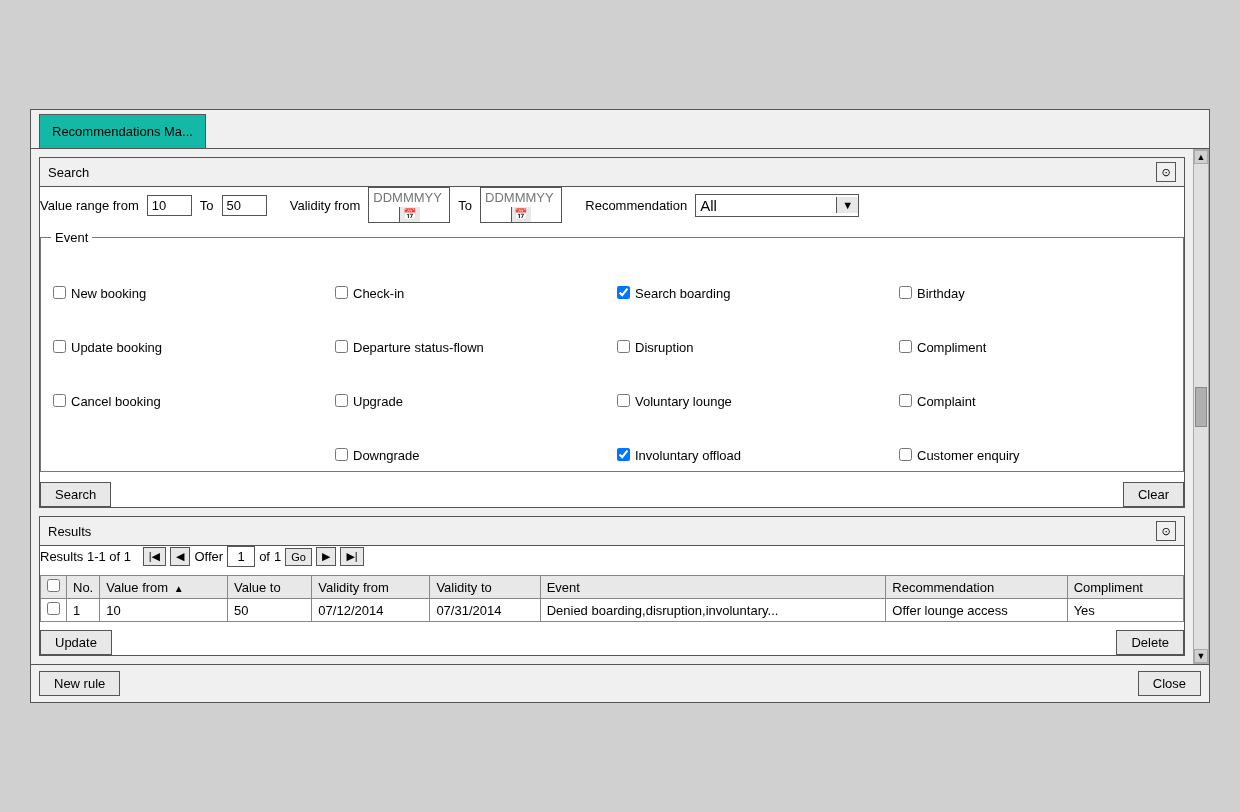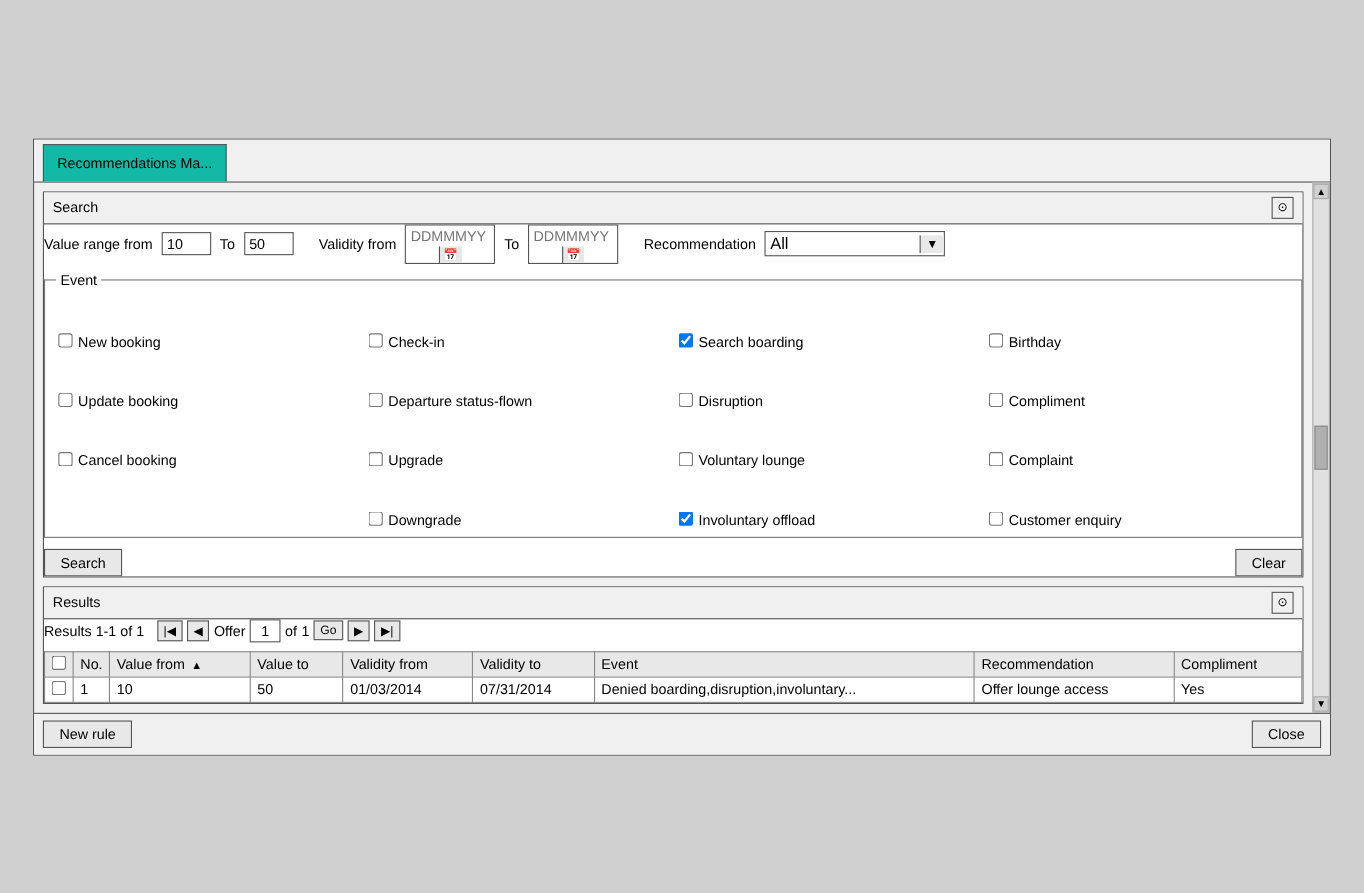--- a/index.html
+++ b/index.html
@@ -460,29 +460,37 @@
               </tr>
             </thead>
             <tbody>
               <tr>
                 <td class="col-cb">
                   <input type="checkbox" style="">
                 </td>
                 <td class="col-no">1</td>
                 <td>10</td>
                 <td>50</td>
-                <td>01/03/2014</td>
+                <td>07/12/2014</td>
                 <td>07/31/2014</td>
                 <td>Denied boarding,disruption,involuntary...</td>
                 <td>Offer lounge access</td>
                 <td>Yes</td>
               </tr>
             </tbody>
           </table>
 
+          <div class="results-actions">
+            <button class="btn">
+              <span>Update</span>
+            </button>
+            <button class="btn">
+              <span>Delete</span>
+            </button>
+          </div>
         </div>
       </div>
 
     </div>
 
     <div class="scrollbar">
       <div class="scrollbar-arrow">▲</div>
       <div class="scrollbar-thumb"></div>
       <div class="scrollbar-arrow">▼</div>
     </div>

